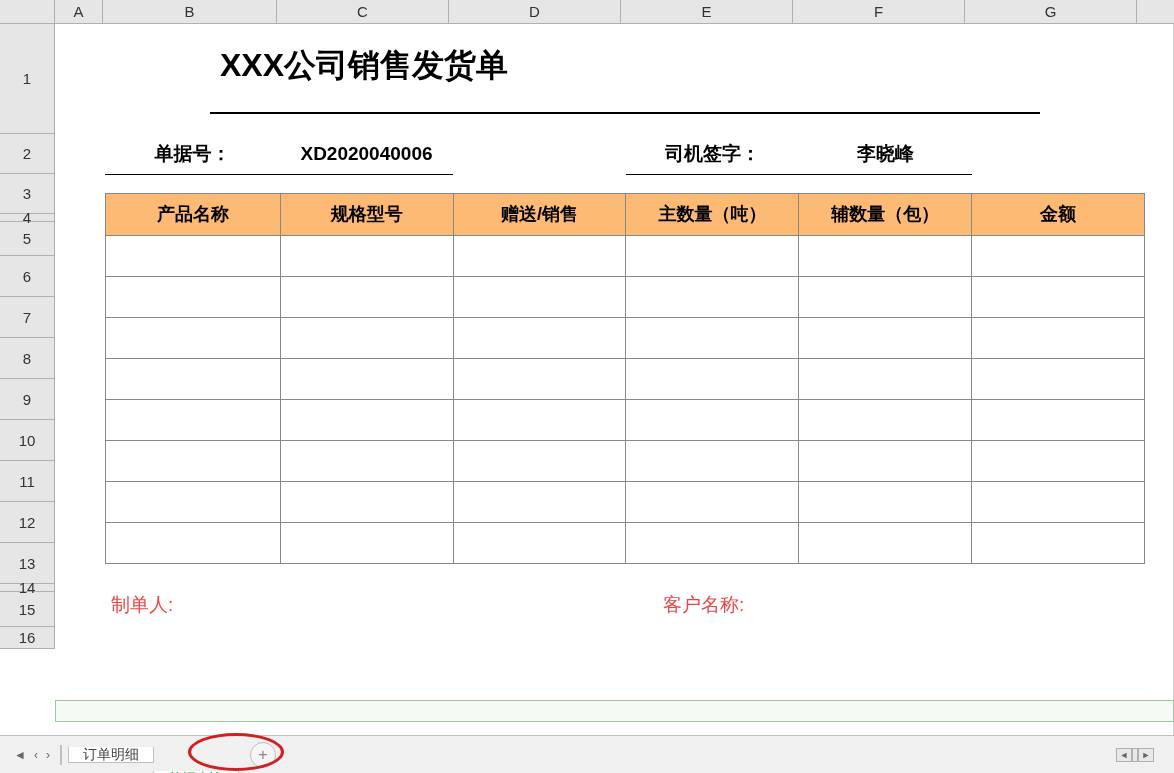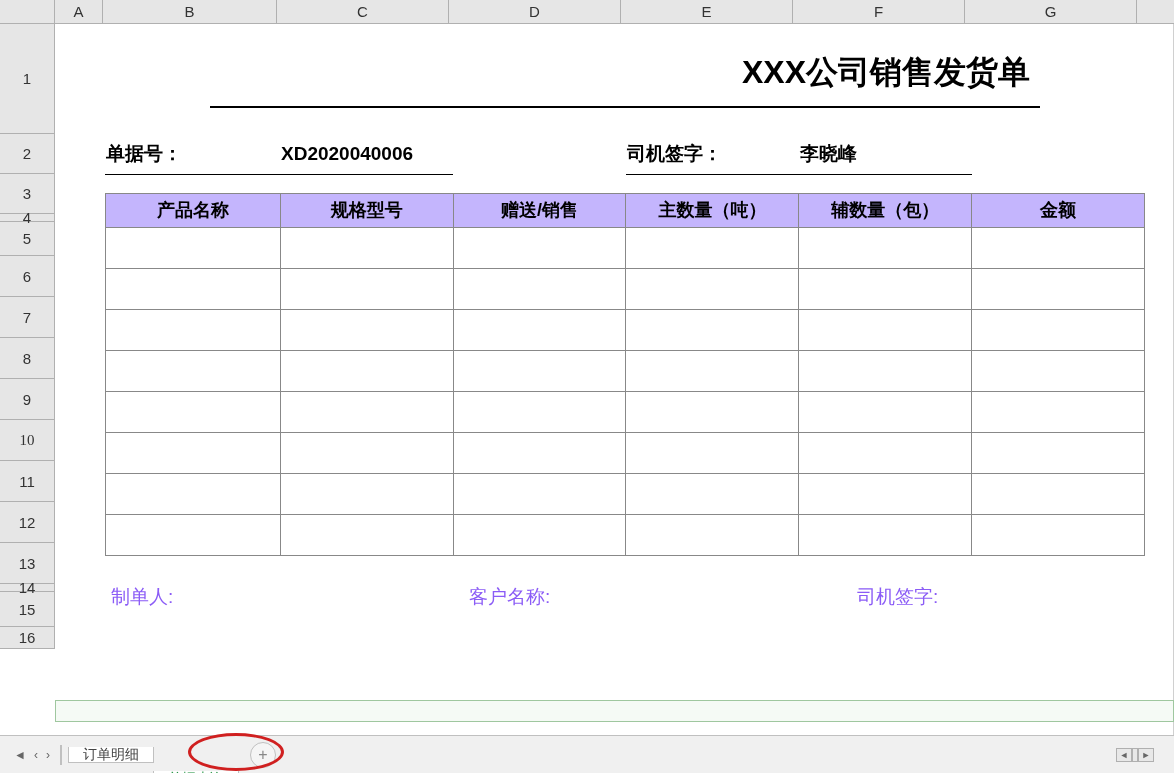--- a/index.html
+++ b/index.html
@@ -72,65 +72,65 @@
     height: 110px;
     display: flex;
     align-items: center;
     justify-content: center;
     font-size: 32px;
     font-weight: bold;
     color: #000;
   }
   .title-inner {
     border-bottom: 2px solid #000;
-    padding: 0 10px 11px 10px;
+    padding: 0 10px 24px 10px;
     width: 830px;
-    text-align: right;
+    text-align: left;
   }
   .meta-table {
     width: 100%;
     border-collapse: collapse;
     font-size: 19px;
     font-weight: bold;
     color: #000;
   }
   .meta-table td {
     height: 40px;
-    text-align: left;
+    text-align: center;
     vertical-align: middle;
   }
   .meta-table td.ub { border-bottom: 1.5px solid #000; }
   .meta-table td.lab { white-space: nowrap; }
   .meta-table td.val { font-weight: bold; }
   .detail {
     width: 100%;
     border-collapse: collapse;
     margin-top: 18px;
     table-layout: fixed;
   }
   .detail th, .detail td {
     border: 1px solid #888;
     height: 40px;
     font-size: 18px;
     text-align: center;
     vertical-align: middle;
   }
   .detail th {
-    background: #c4b5fd;
+    background: #fdba74;
     font-weight: bold;
-    height: 34px;
+    height: 42px;
   }
   .detail td {
     height: 41px;
   }
   .sign-row {
     display: flex;
     margin-top: 28px;
     font-size: 19px;
-    color: #8b5cf6;
+    color: #ef4444;
   }
   .sign-row > div {
     flex: 1;
   }
   .sign-row .sig1 { padding-left: 6px; }
   .sign-row .sig2 { padding-left: 90px; }
   .sign-row .sig3 { padding-left: 70px; }
   .sign-row .sig4 { padding-left: 100px; }
   .row16 {
     position: absolute;
@@ -244,21 +244,21 @@
   <div class="row-headers" id="row-headers">
       <div style="height: 110px;">1</div>
       <div style="height: 40px;">2</div>
       <div style="height: 40px;">3</div>
       <div style="height: 8px;">4</div>
       <div style="height: 34px;">5</div>
       <div style="height: 41px;">6</div>
       <div style="height: 41px;">7</div>
       <div style="height: 41px;">8</div>
       <div style="height: 41px;">9</div>
-      <div style="height: 41px; font-family: Liberation Serif, serif;">10</div>
+      <div style="height: 41px;">10</div>
       <div style="height: 41px;">11</div>
       <div style="height: 41px;">12</div>
       <div style="height: 41px;">13</div>
       <div style="height: 8px;">14</div>
       <div style="height: 35px;">15</div>
       <div style="height: 22px;">16</div>
     </div>
 
   <div class="grid-area">
     <div class="row16"></div>
@@ -372,21 +372,20 @@
               <td></td>
               <td></td>
               <td></td>
             </tr>
           </tbody>
       </table>
 
       <div class="sign-row">
         <div class="sig1">制单人:</div>
         <div class="sig3">客户名称:</div>
-        <div class="sig4">司机签字:</div>
       </div>
 
     </div>
   </div>
 
   <div class="tab-bar">
     <div class="tab-scroll">
       <span>◄</span>
       <span>‹</span>
       <span>›</span>

